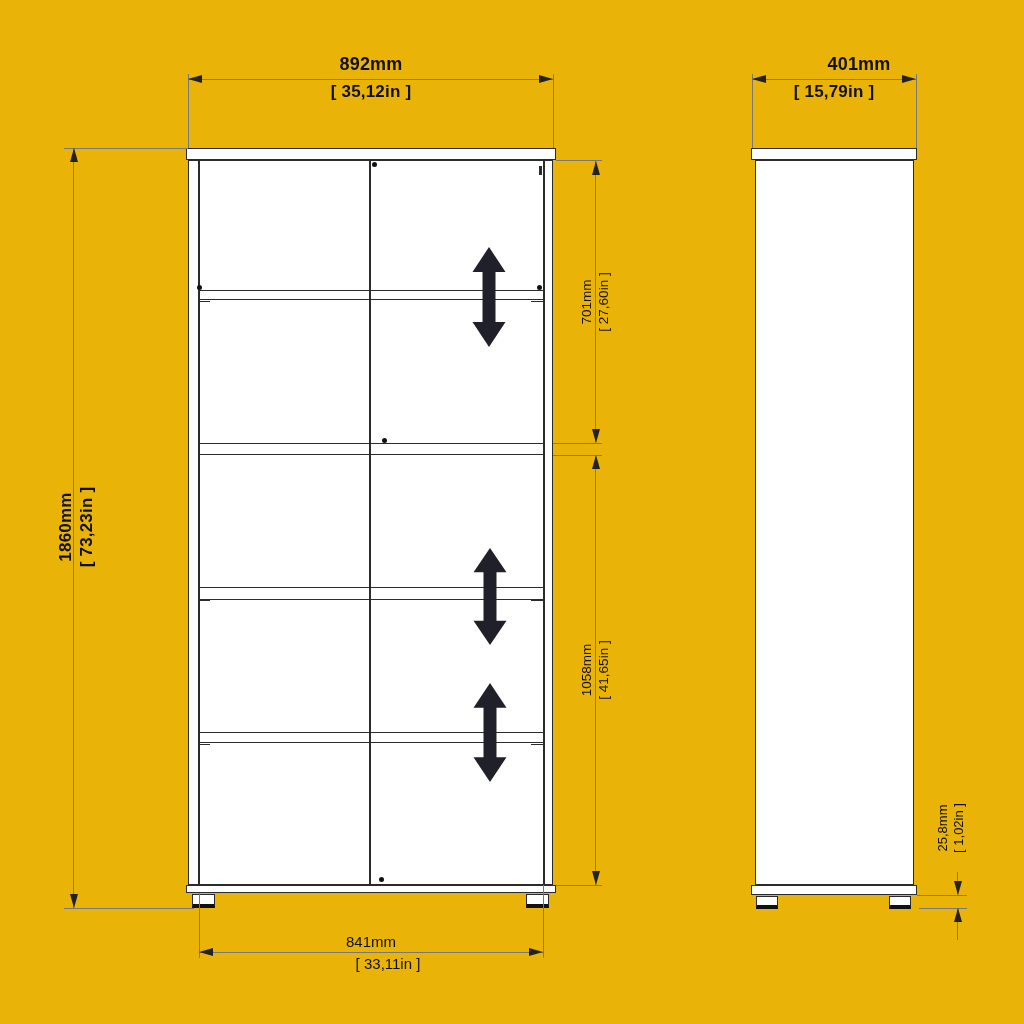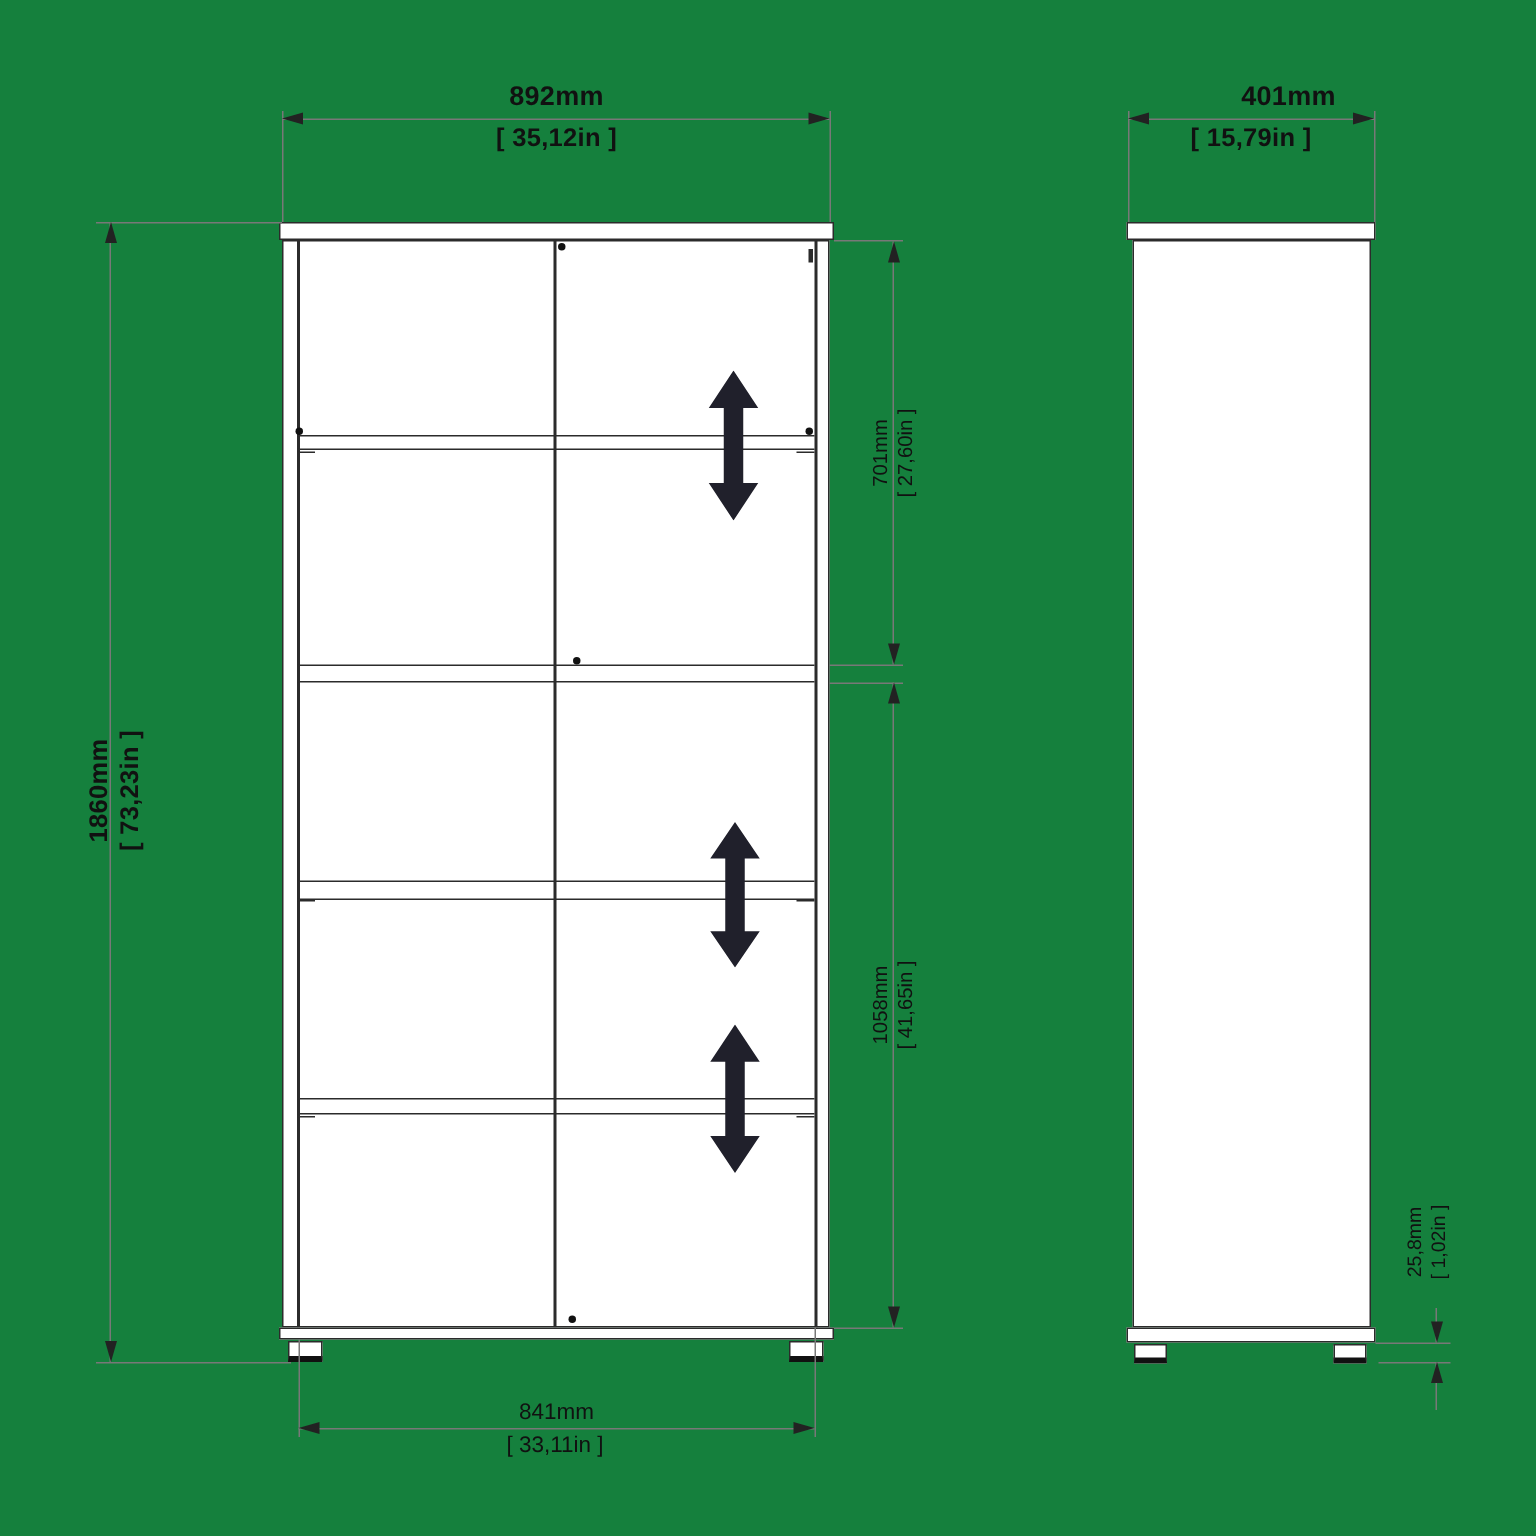--- a/index.html
+++ b/index.html
@@ -1,16 +1,16 @@
 <!DOCTYPE html>
 <html><head>
 <meta charset="utf-8">
 <style>
   html,body{margin:0;padding:0;background:#fff;}
-  #canvas{position:relative;width:1024px;height:1024px;background:#15803d;overflow:hidden;
+  #canvas{position:relative;width:1024px;height:1024px;background:#eab308;overflow:hidden;
           font-family:"Liberation Sans", sans-serif;color:#111;}
   
   .box{position:absolute;box-sizing:border-box;border:1.5px solid #2b2b2b;background:#fff;}
   .vln{position:absolute;width:1.5px;background:#2b2b2b;}
   .shelf{position:absolute;box-sizing:border-box;border-top:1.4px solid #2b2b2b;border-bottom:1.4px solid #2b2b2b;}
   .foot{position:absolute;box-sizing:border-box;border:1.5px solid #2b2b2b;border-bottom:4px solid #111;background:#fff;}
   .dot{position:absolute;width:5px;height:5px;border-radius:50%;background:#111;}
   .tick{position:absolute;height:1.2px;width:12px;background:#2b2b2b;}
   
   .dvln{position:absolute;width:1.2px;background:#787878;}
@@ -140,21 +140,21 @@
     </div>
   </div>
 
   <div>
     <div class="dvln" style="left:199px;top:893px;height:65px;"></div>
     <div class="dvln" style="left:543px;top:885px;height:73px;"></div>
     <div class="dhln" style="left:199px;top:952px;width:344px;"></div>
     <div class="ah l" style="left:199px;top:948px;"></div>
     <div class="ah r" style="left:529px;top:948px;"></div>
     <div class="dimtxt med" style="left:271px;top:933px;width:200px;">841mm</div>
-    <div class="dimtxt med" style="left:270px;top:955px;width:200px;">[ 33,11in ]</div>
+    <div class="dimtxt med" style="left:288px;top:955px;width:200px;">[ 33,11in ]</div>
   </div>
 
   <div>
     <div class="dhln" style="left:917px;top:895px;width:50px;"></div>
     <div class="dhln" style="left:919px;top:908px;width:48px;"></div>
     <div class="dvln" style="left:957px;top:872px;height:23px;"></div>
     <div class="dvln" style="left:957px;top:908px;height:32px;"></div>
     <div class="ah d" style="left:954px;top:881px;"></div>
     <div class="ah u" style="left:954px;top:908px;"></div>
     <div class="rot" style="left:901px;top:811px;width:100px;height:34px;font-size:13px;">

